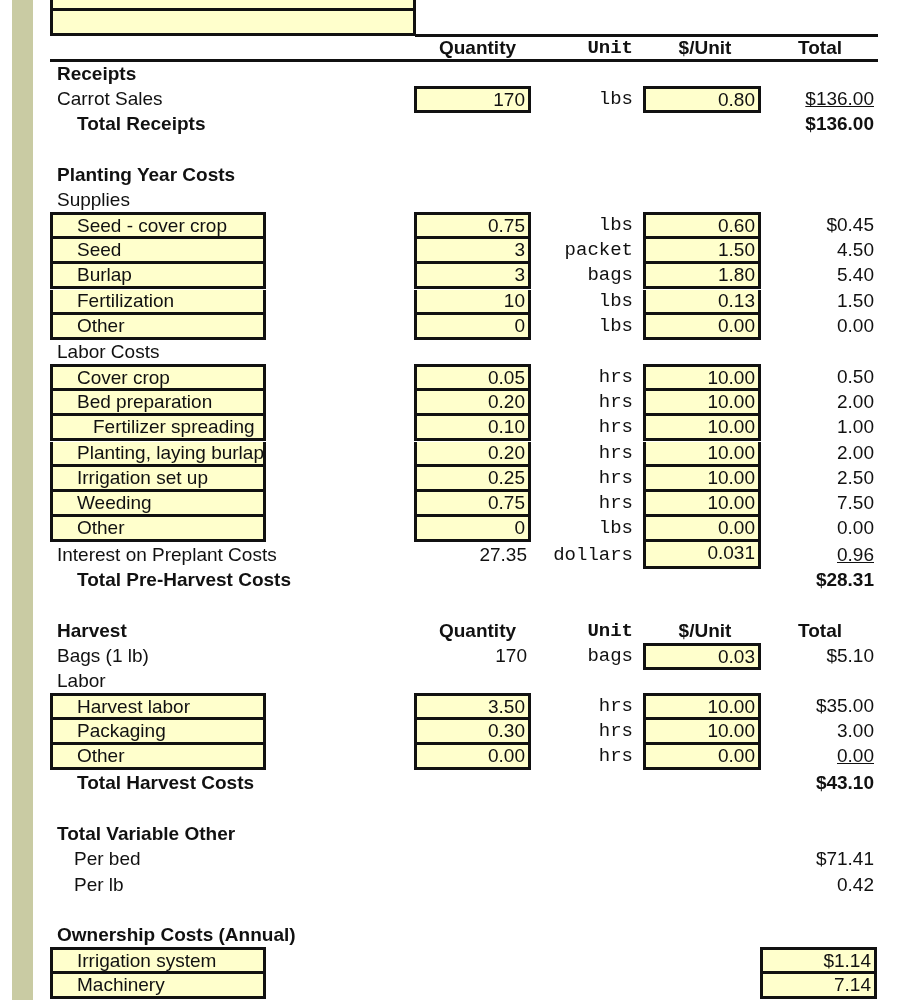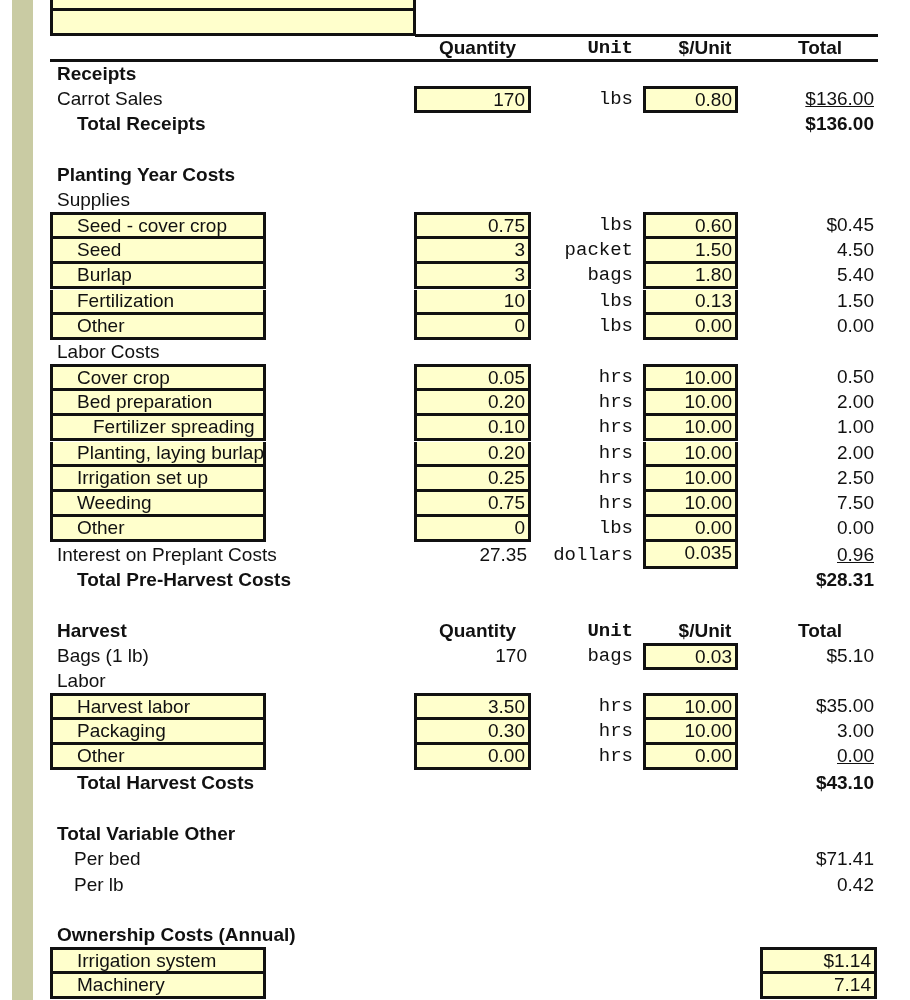--- a/index.html
+++ b/index.html
@@ -13,21 +13,21 @@
   .cell {
     position: absolute; box-sizing: border-box;
     background: #ffffcc; border: 3px solid #111;
     height: 27px; line-height: 21px; padding: 0 4px;
     white-space: nowrap; overflow: hidden;
   }
   .cell.stack { border-top-width: 0; height: 25px; }
   .cell.num { text-align: right; padding-right: 3px; }
   .label-cell { left: 50px; width: 216px; padding-left: 24px; }
   .qty-cell { left: 414px; width: 117px; }
-  .rate-cell { left: 643px; width: 95px; }
+  .rate-cell { left: 643px; width: 118px; }
   .txt { position: absolute; white-space: nowrap; line-height: 22px; }
   .b { font-weight: bold; }
   .qty { left: 414px; width: 113px; text-align: right; }
   .unit { left: 545px; width: 88px; text-align: right; font-family: Liberation Mono, monospace; }
   .tot { left: 762px; width: 112px; text-align: right; }
   .u { text-decoration: underline; }
   .hline { position: absolute; height: 3px; background: #111; }
 </style>
 </head>
 <body>
@@ -120,21 +120,21 @@
     <div class="cell label-cell stack" style="top:517.2px;">Other</div>
     <div class="cell num qty-cell stack" style="top:517.2px;">0</div>
     <div class="txt unit" style="top:517.2px;">lbs</div>
     <div class="cell num rate-cell stack" style="top:517.2px;">0.00</div>
     <div class="txt tot" style="top:517.2px;">0.00</div>
   </div>
 
 <div class="txt" style="left:57px; top:544px;">Interest on Preplant Costs</div>
 <div class="txt qty" style="top:544px;">27.35</div>
 <div class="txt unit" style="top:544px;">dollars</div>
-<div class="cell num rate-cell stack" style="top:542px; height:27px;">0.035</div>
+<div class="cell num rate-cell stack" style="top:542px; height:27px;">0.031</div>
 <div class="txt tot u" style="top:544px;">0.96</div>
 
 <div class="txt b" style="left:77px; top:569px;">Total Pre-Harvest Costs</div>
 <div class="txt b tot" style="top:569px;">$28.31</div>
 
 <div class="txt b" style="left:57px; top:620px;">Harvest</div>
 <div class="txt b" style="top:620px; left:420px; width:115px; text-align:center;">Quantity</div>
 <div class="txt b unit" style="top:620px;">Unit</div>
 <div class="txt b" style="top:620px; left:650px; width:110px; text-align:center;">$/Unit</div>
 <div class="txt b" style="top:620px; left:780px; width:80px; text-align:center;">Total</div>

